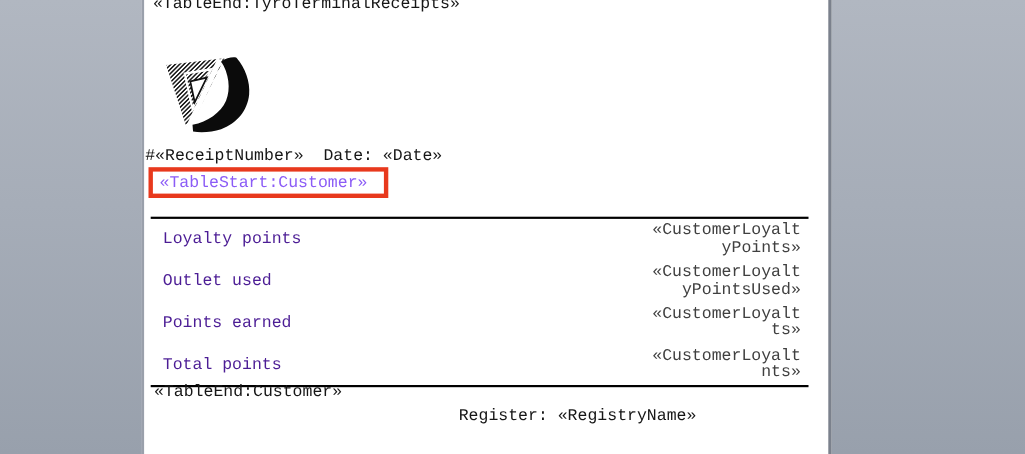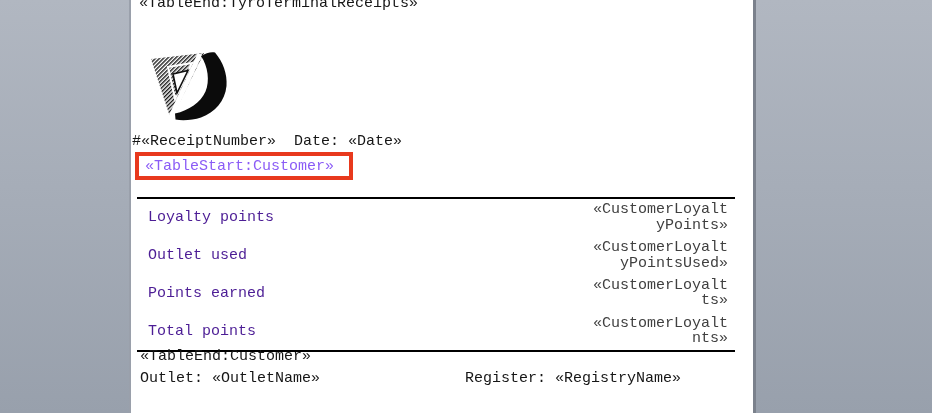--- a/index.html
+++ b/index.html
@@ -49,21 +49,21 @@
   .trow .lbl{
     flex:1;padding-left:11px;font-size:15px;color:#4c1d95;
   }
   .trow .val{
     width:160px;padding-right:7px;
     text-align:right;font-size:15px;line-height:15.5px;
     white-space:pre-line;color:#404040;
   }
   .tableend-line{left:9px;top:349px;}
   .outlet-line{left:9px;top:371px;}
-  .register-line{left:286px;top:371px;margin-left:48px;}
+  .register-line{left:286px;top:371px;}
   .logo{position:absolute;left:17px;top:49px;}
 </style>
 </head>
 <body>
 
 <div class="canvas">
   <div class="page">
 
     <div class="txt header-merge">«TableEnd:TyroTerminalReceipts»</div>
 
@@ -106,18 +106,17 @@
       </div>
       <div class="trow">
         <span class="lbl">Total points</span>
         <span class="val">«CustomerLoyalt
 nts»</span>
       </div>
     </div>
 
     <div class="txt tableend-line">«TableEnd:Customer»</div>
 
-    <div class="txt outlet-line">Outlet: «OutletName»</div>
 
     <div class="txt register-line">Register: «RegistryName»</div>
 
   </div>
 </div>
 
 </body></html>

